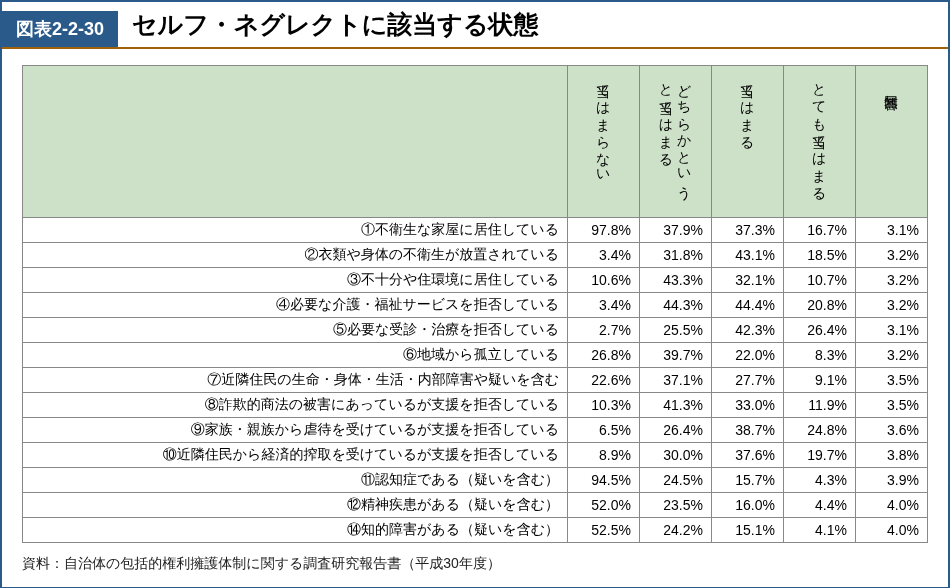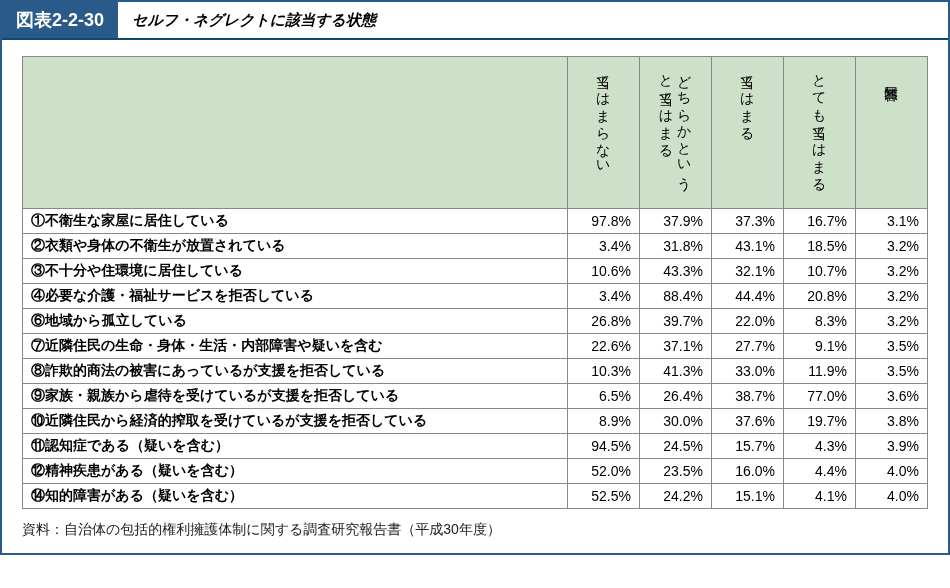--- a/index.html
+++ b/index.html
@@ -9,40 +9,39 @@
     font-family: "Hiragino Kaku Gothic ProN", "メイリオ", Meiryo, sans-serif;
     background: #fff;
     width: 950px;
   }
   .container {
     width: 950px;
     border: 2px solid #2a5a8a;
   }
   .header-bar {
     display: flex;
-    align-items: center;
-    border-bottom: 2px solid #0c4a6e;
+    align-items: flex-end;
+    border-bottom: 2px solid #a16207;
   }
   .fig-label {
     background: #2a5a8a;
     color: #fff;
     font-weight: bold;
     font-size: 18px;
     padding: 6px 14px;
     display: flex;
     align-items: center;
   }
   .fig-title {
     font-weight: bold;
-    font-size: 15px;
+    font-size: 25px;
     padding: 6px 14px;
     display: flex;
     align-items: center;
     flex: 1;
-    font-style: italic;
   }
   .content {
     padding: 16px 20px 14px 20px;
   }
   table {
     border-collapse: collapse;
     width: 100%;
     font-size: 14px;
   }
   th, td {
@@ -64,22 +63,22 @@
     display: inline-block;
     line-height: 1.3;
     text-align: left;
     letter-spacing: 1px;
   }
   tbody td, tbody th {
     padding: 3px 8px;
     background: #fff;
   }
   tbody th {
-    text-align: left;
-    font-weight: bold;
+    text-align: right;
+    font-weight: normal;
     white-space: nowrap;
   }
   tbody td {
     text-align: right;
     white-space: nowrap;
     width: 72px;
   }
   .source {
     font-size: 14px;
     margin-top: 12px;
@@ -127,24 +126,32 @@
             <th>③不十分や住環境に居住している</th>
             <td>10.6%</td>
             <td>43.3%</td>
             <td>32.1%</td>
             <td>10.7%</td>
             <td>3.2%</td>
           </tr>
           <tr>
             <th>④必要な介護・福祉サービスを拒否している</th>
             <td>3.4%</td>
-            <td>88.4%</td>
+            <td>44.3%</td>
             <td>44.4%</td>
             <td>20.8%</td>
             <td>3.2%</td>
+          </tr>
+          <tr>
+            <th>⑤必要な受診・治療を拒否している</th>
+            <td>2.7%</td>
+            <td>25.5%</td>
+            <td>42.3%</td>
+            <td>26.4%</td>
+            <td>3.1%</td>
           </tr>
           <tr>
             <th>⑥地域から孤立している</th>
             <td>26.8%</td>
             <td>39.7%</td>
             <td>22.0%</td>
             <td>8.3%</td>
             <td>3.2%</td>
           </tr>
           <tr>
@@ -161,21 +168,21 @@
             <td>41.3%</td>
             <td>33.0%</td>
             <td>11.9%</td>
             <td>3.5%</td>
           </tr>
           <tr>
             <th>⑨家族・親族から虐待を受けているが支援を拒否している</th>
             <td>6.5%</td>
             <td>26.4%</td>
             <td>38.7%</td>
-            <td>77.0%</td>
+            <td>24.8%</td>
             <td>3.6%</td>
           </tr>
           <tr>
             <th>⑩近隣住民から経済的搾取を受けているが支援を拒否している</th>
             <td>8.9%</td>
             <td>30.0%</td>
             <td>37.6%</td>
             <td>19.7%</td>
             <td>3.8%</td>
           </tr>

